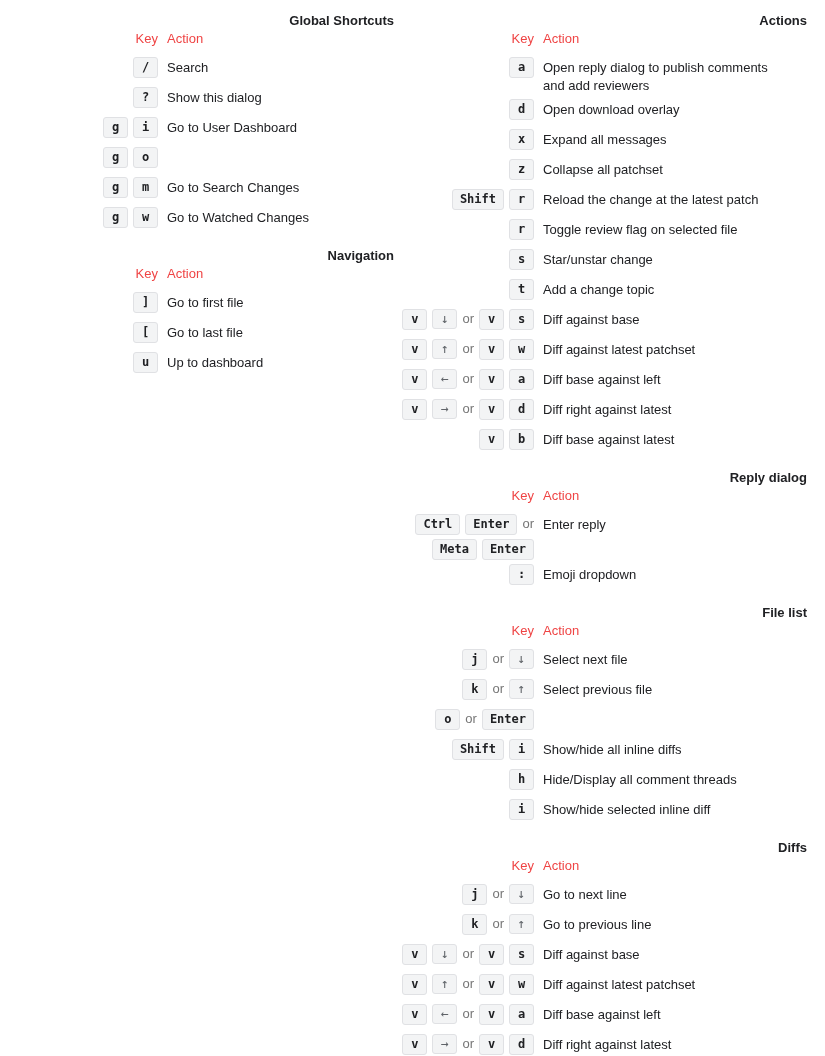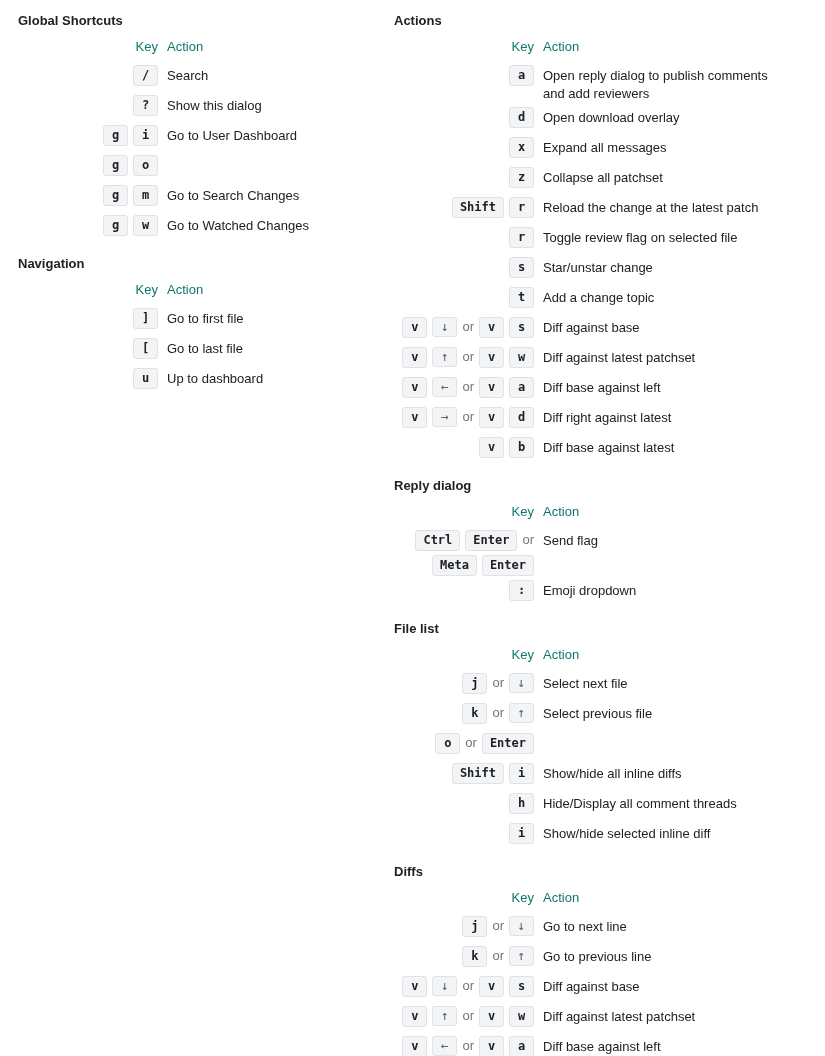--- a/index.html
+++ b/index.html
@@ -24,29 +24,29 @@
   .col-left  { width: 394px; padding-left: 18px; }
   .col-right { width: 413px; }
 
   .section:not(:first-child) { margin-top: 14px; }
 
   .section-title {
     font-weight: 700;
     height: 18px;
     line-height: 18px;
     color: #202124;
+    text-align: right;
   }
 
   .col-header {
     display: flex;
     height: 17px;
     line-height: 17px;
-    color: #0f766e;
+    color: #ef4444;
     margin-bottom: 6px;
-    margin-top: 8px;
   }
 
   .key-cell {
     flex: none;
     width: 140px;
     text-align: right;
     padding-right: 9px;
     white-space: nowrap;
   }
   .action-cell {
@@ -214,21 +214,21 @@
         <div class="section-title">Reply dialog</div>
         <div class="col-header">
           <span class="key-cell">Key</span>
           <span class="action-cell">Action</span>
         </div>
         <div class="row">
           <div class="key-cell">
             <span class="combo-line"><span class="combo"><kbd class="key">Ctrl</kbd><kbd class="key">Enter</kbd></span><span class="or">or</span></span>
             <span class="combo-line"><span class="combo"><kbd class="key">Meta</kbd><kbd class="key">Enter</kbd></span></span>
           </div>
-          <div class="action-cell">Send flag</div>
+          <div class="action-cell">Enter reply</div>
         </div>
         <div class="row">
           <div class="key-cell"><span class="combo"><kbd class="key">:</kbd></span></div>
           <div class="action-cell">Emoji dropdown</div>
         </div>
       </div>
       <div class="section">
         <div class="section-title">File list</div>
         <div class="col-header">
           <span class="key-cell">Key</span>

